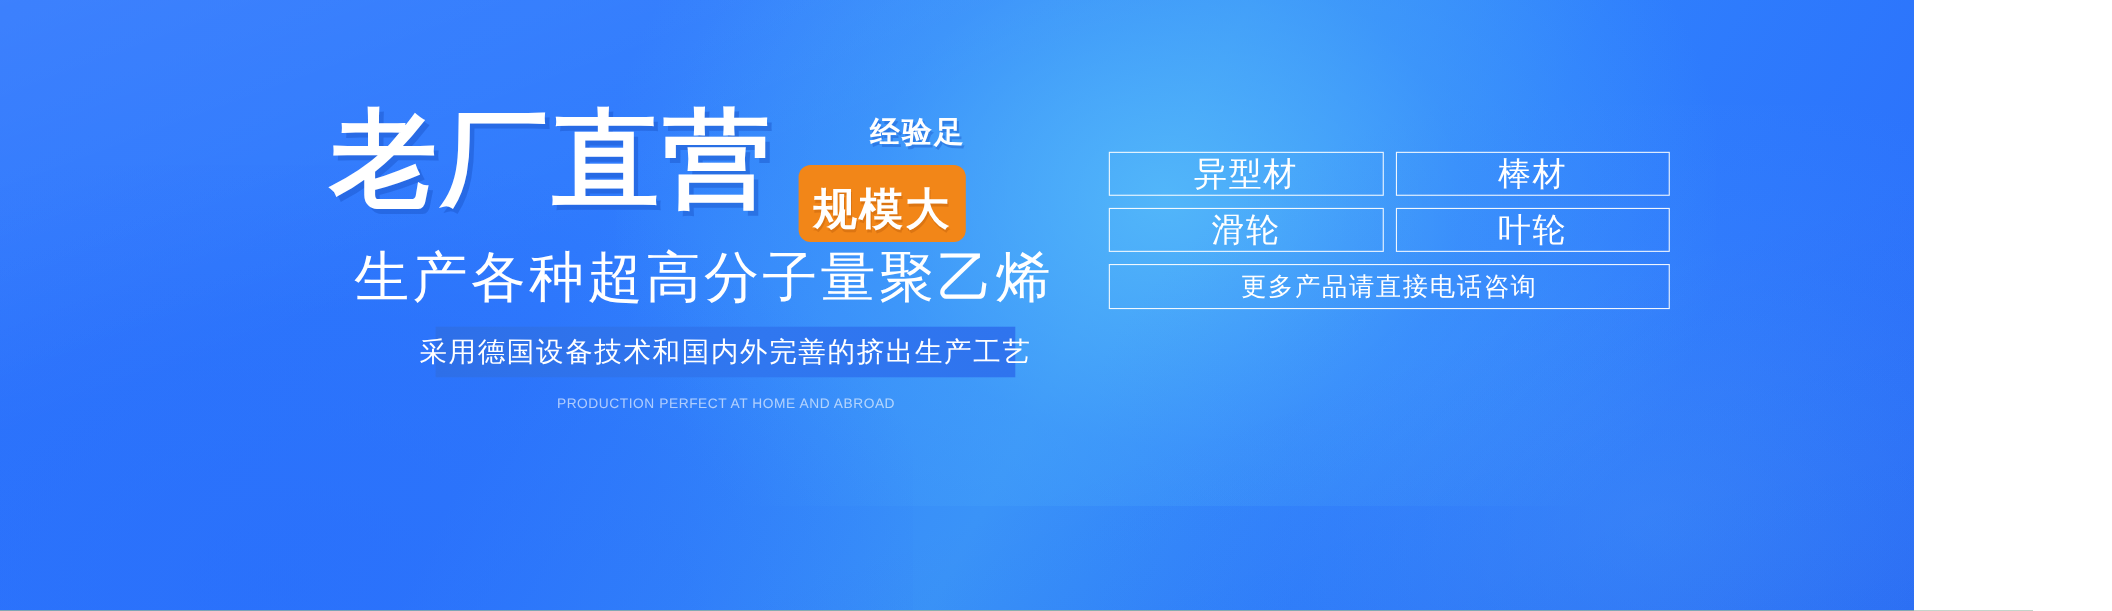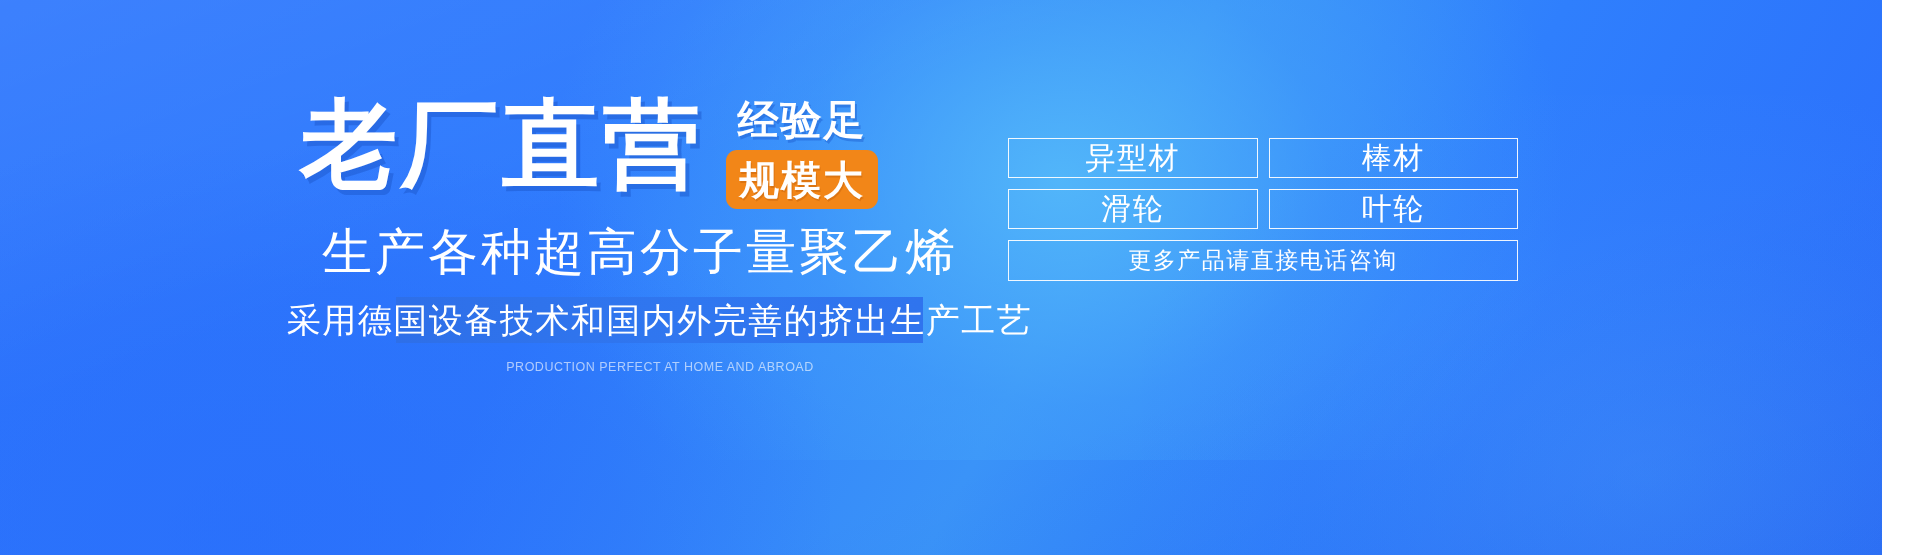--- a/index.html
+++ b/index.html
@@ -2,21 +2,21 @@
 <html><head>
 <meta charset="utf-8">
 <style>
   html, body {
     margin: 0;
     padding: 0;
     background: #ffffff;
   }
   .banner {
     position: relative;
-    width: 1882px;
+    width: 1740px;
     height: 555px;
     overflow: hidden;
     font-family: "Liberation Sans", "DejaVu Sans", sans-serif;
     background: #14532d;
   }
   
   .bg-base {
     position: absolute;
     inset: 0;
     background: linear-gradient(118deg, #2e77fd 0%, #2f7bfd 32%, #3a93f8 56%, #2f7ffd 72%, #2a6cfb 100%);
@@ -84,33 +84,33 @@
     white-space: nowrap;
   }
   .headline-badges {
     margin-left: 22px;
     margin-top: 6px;
     display: flex;
     flex-direction: column;
     gap: 6px;
   }
   .badge-plain {
-    font-size: 41px;
+    font-size: 27px;
     line-height: 48px;
     font-weight: 700;
     color: #ffffff;
     letter-spacing: 2px;
     text-shadow: 2px 3px 0 rgba(26,85,200,0.40);
-    text-align: center;
+    text-align: right;
     white-space: nowrap;
   }
   .badge-orange {
     background: #f28618;
     border-radius: 11px;
-    padding: 7px 13px 6px 13px;
+    padding: 18px 13px 6px 13px;
     font-size: 40px;
     line-height: 46px;
     font-weight: 700;
     color: #ffffff;
     letter-spacing: 2px;
     text-align: center;
     white-space: nowrap;
     text-shadow: 1px 2px 0 rgba(180,85,10,0.35);
   }
 
@@ -129,21 +129,21 @@
     margin-top: 14px;
     margin-left: 96px;
     width: 527px;
     height: 46px;
     background: linear-gradient(90deg, #2e6fe8 0%, #3077f0 55%, #2f74ee 100%);
     display: flex;
     align-items: center;
     justify-content: center;
   }
   .tagline-band span {
-    font-size: 34px;
+    font-size: 25px;
     line-height: 30px;
     color: #ffffff;
     letter-spacing: 1.5px;
     white-space: nowrap;
   }
 
   .eng-lines {
     margin-top: 16px;
     width: 640px;
     margin-left: 40px;

